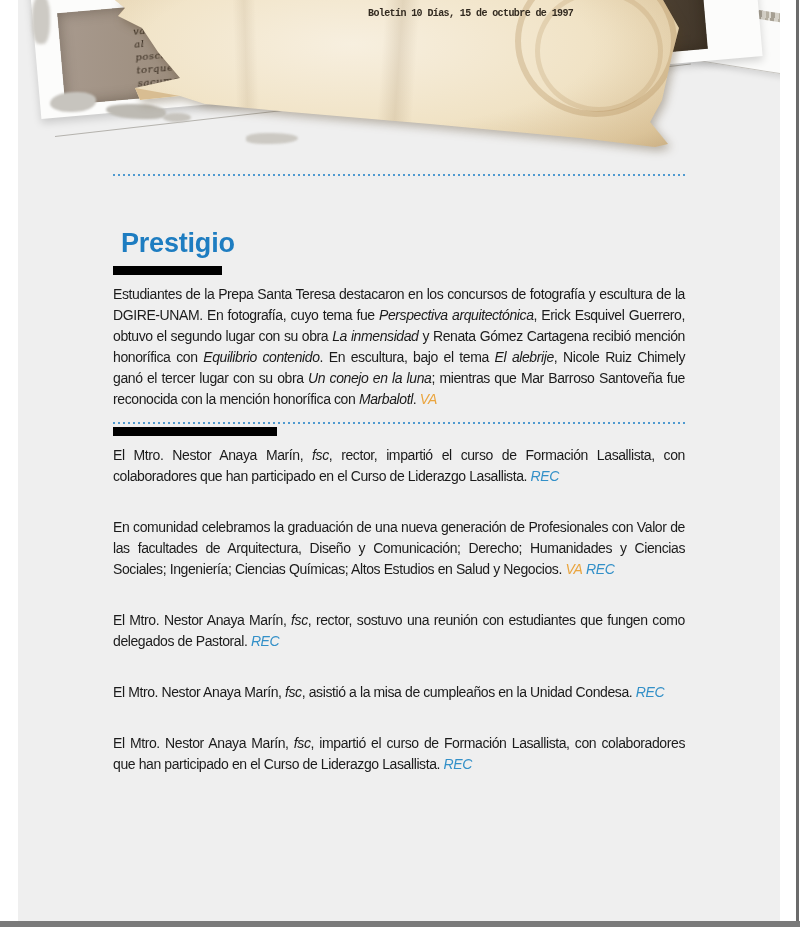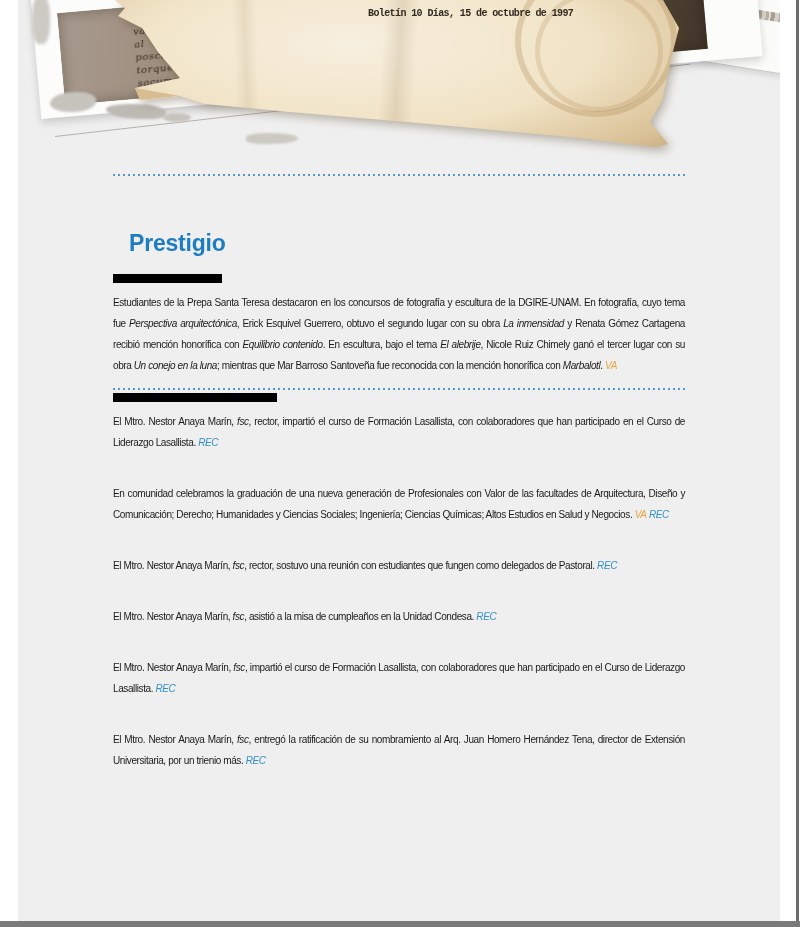--- a/index.html
+++ b/index.html
@@ -55,27 +55,27 @@
   .ring.r1{left:405px;top:-35px;width:150px;height:140px;border:6px solid rgba(170,130,75,.28);}
   .ring.r2{left:425px;top:-10px;width:118px;height:112px;border:5px solid rgba(170,130,75,.20);}
   .date-line{position:absolute;left:258px;top:8px;font-family:"Liberation Mono","DejaVu Sans Mono",monospace;
              font-weight:bold;font-size:10px;letter-spacing:-.6px;color:#322a20;white-space:nowrap;}
 
   
   .content{position:absolute;left:95px;top:0;width:572px;}
   .divider{height:2px;background:repeating-linear-gradient(90deg,#4f9ad0 0 2px,transparent 2px 5px);}
   .divider.first{margin-top:174px;}
   .divider.second{margin-top:12px;}
-  h2{margin:16px;font-size:23px;line-height:30px;font-weight:bold;color:#1e7dc1;letter-spacing:-.2px;}
+  h2{margin:8px;font-size:27px;line-height:30px;font-weight:bold;color:#1e7dc1;letter-spacing:-.2px;}
   h2.gap1{margin-top:52px;}
   h2.gap2{margin-top:40px;}
   .title-bar{height:9px;background:#000000;margin-top:3px;}
   .title-bar.w1{width:109px;}
   .title-bar.w2{width:164px;}
-  p.body-text{margin:30px 0 0;font-size:10px;line-height:21px;letter-spacing:-.4px;
+  p.body-text{margin:30px 0 0;font-size:14px;line-height:21px;letter-spacing:-.4px;
               color:#1b1b1b;text-align:justify;}
   .title-bar + p.body-text{margin-top:9px;}
   p.body-text em{font-style:italic;}
   .sig{font-style:italic;text-decoration:none;}
   .sig.va{color:#eaa53f;}
   .sig.rec{color:#3390c8;}
 </style>
 </head>
 <body>
 
@@ -138,20 +138,19 @@
       <p class="body-text"><span>El Mtro. Nestor Anaya Marín, </span><em>fsc</em><span>, rector, impartió el curso de Formación Lasallista, con colaboradores que han participado en el Curso de Liderazgo Lasallista. </span><em class="sig rec">REC</em></p>
 
       <p class="body-text"><span>En comunidad celebramos la graduación de una nueva generación de Profesionales con Valor de las facultades de Arquitectura, Diseño y Comunicación; Derecho; Humanidades y Ciencias Sociales; Ingeniería; Ciencias Químicas; Altos Estudios en Salud y Negocios. </span><em class="sig va">VA</em> <em class="sig rec">REC</em></p>
 
       <p class="body-text"><span>El Mtro. Nestor Anaya Marín, </span><em>fsc</em><span>, rector, sostuvo una reunión con estudiantes que fungen como delegados de Pastoral. </span><em class="sig rec">REC</em></p>
 
       <p class="body-text"><span>El Mtro. Nestor Anaya Marín, </span><em>fsc</em><span>, asistió a la misa de cumpleaños en la Unidad Condesa. </span><em class="sig rec">REC</em></p>
 
       <p class="body-text"><span>El Mtro. Nestor Anaya Marín, </span><em>fsc</em><span>, impartió el curso de Formación Lasallista, con colaboradores que han participado en el Curso de Liderazgo Lasallista. </span><em class="sig rec">REC</em></p>
 
-      <p class="body-text"><span>El Mtro. Nestor Anaya Marín, </span><em>fsc</em><span>, entregó la ratificación de su nombramiento al Arq. Juan Homero Hernández Tena, director de Extensión Universitaria, por un trienio más. </span><em class="sig rec">REC</em></p>
 
     </div>
   </div>
 
   <div class="edge-right"></div>
   <div class="edge-bottom"></div>
 </div>
 
 </body></html>

